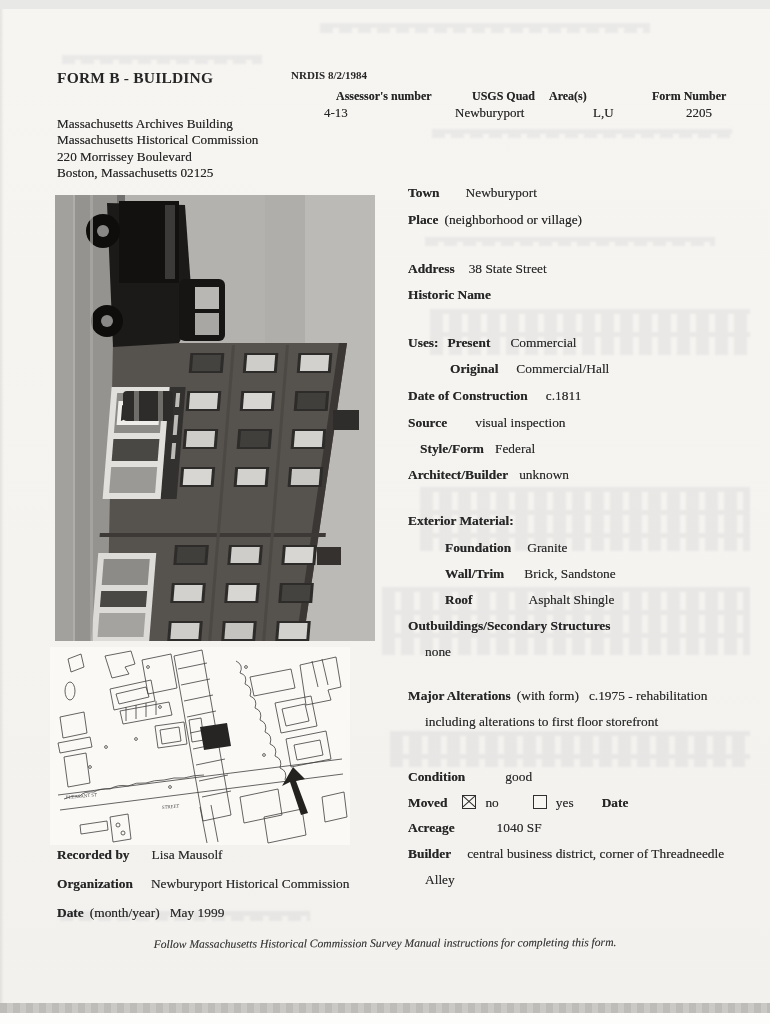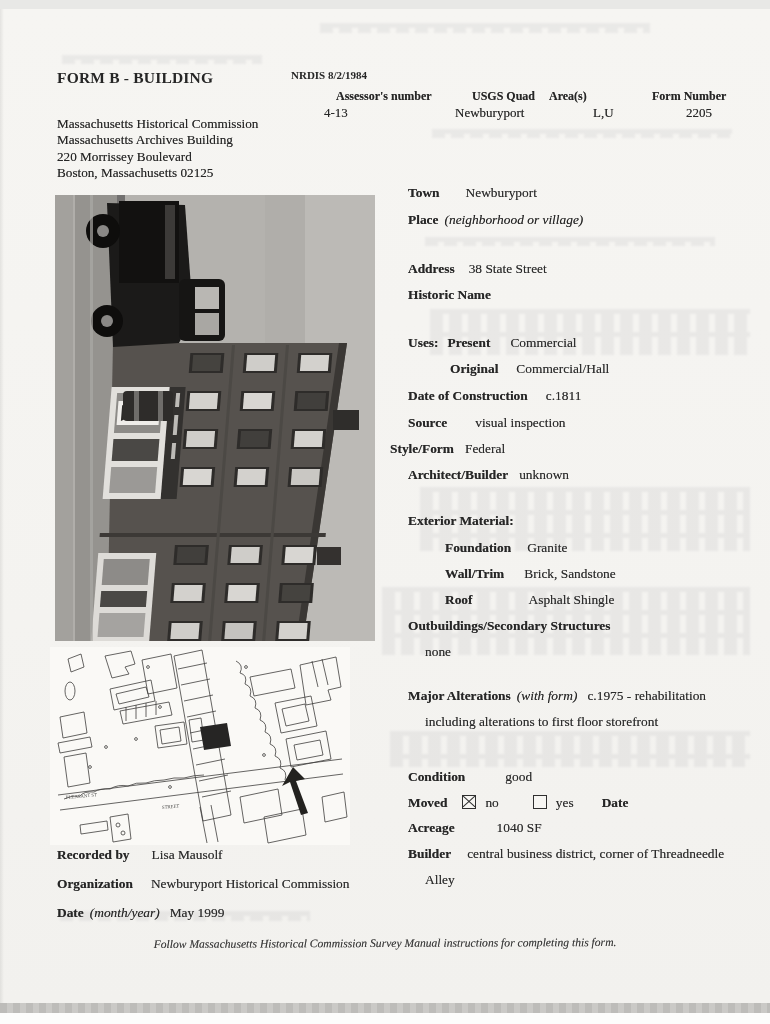--- a/index.html
+++ b/index.html
@@ -5,21 +5,21 @@
   html,body{margin:0;padding:0;background:#e8e8e6;}
   #paper{
     position:relative;width:770px;height:1024px;margin:9px auto;overflow:hidden;
     background:linear-gradient(180deg,#f6f5f2 0%,#f4f3f0 60%,#f2f1ee 97%,#efeeeb 100%);
     font-family:"Liberation Serif","DejaVu Serif",serif;
     color:#262626;
   }
   .r{position:absolute;white-space:nowrap;font-size:13.4px;line-height:1.2;
      text-shadow:0 0 .5px rgba(40,40,40,.55);}
   .r b{font-weight:700;}
-  .i{font-style:italic;}
+  .i{}
   .v{color:#2c2c2c;}
   .hlabel{position:absolute;font-size:12px;font-weight:700;white-space:nowrap;
      text-shadow:0 0 .5px rgba(40,40,40,.5);}
   .hval{position:absolute;font-size:13px;white-space:nowrap;text-shadow:0 0 .5px rgba(40,40,40,.5);}
   #agency{position:absolute;left:57px;top:107px;font-size:13.2px;line-height:16.4px;
      text-shadow:0 0 .5px rgba(40,40,40,.55);}
   #form-title{position:absolute;left:57px;top:60px;font-size:15.5px;font-weight:700;letter-spacing:.2px;}
   #nrdis{position:absolute;left:291px;top:60px;font-size:11px;font-weight:700;}
   .checkbox{display:inline-block;width:12px;height:12px;border:1.4px solid #2f2f2f;
      position:relative;vertical-align:-2px;background:#f7f6f3;}
@@ -67,22 +67,22 @@
   <span class="hlabel" style="left:336px;top:80px">Assessor's number</span>
   <span class="hlabel" style="left:472px;top:80px">USGS Quad</span>
   <span class="hlabel" style="left:549px;top:80px">Area(s)</span>
   <span class="hlabel" style="left:652px;top:80px">Form Number</span>
   <span class="hval" style="left:324px;top:96px">4-13</span>
   <span class="hval" style="left:455px;top:96px">Newburyport</span>
   <span class="hval" style="left:593px;top:96px">L,U</span>
   <span class="hval" style="left:686px;top:96px">2205</span>
 
   <div id="agency">
+    <div>Massachusetts Archives Building</div>
     <div>Massachusetts Historical Commission</div>
-    <div>Massachusetts Archives Building</div>
     <div>220 Morrissey Boulevard</div>
     <div>Boston, Massachusetts 02125</div>
   </div>
 
   <div id="photo">
     <svg viewBox="0 0 446 320">
       <rect width="446" height="320" fill="#b4b2ae"></rect>
       <rect width="446" height="95" fill="#bcbab6"></rect>
       <rect x="0" y="70" width="446" height="40" fill="#b0aeaa"></rect>
 
@@ -273,21 +273,21 @@
   </div>
   <div class="r" style="left:450px;top:352px">
     <b>Original</b><span class="v" style="margin-left:18px">Commercial/Hall</span>
   </div>
   <div class="r" style="left:408px;top:379px">
     <b>Date of Construction</b><span class="v" style="margin-left:18px">c.1811</span>
   </div>
   <div class="r" style="left:408px;top:406px">
     <b>Source</b><span class="v" style="margin-left:28px">visual inspection</span>
   </div>
-  <div class="r" style="left:390px;top:432px">
+  <div class="r" style="left:420px;top:432px">
     <b>Style/Form</b><span class="v" style="margin-left:11px">Federal</span>
   </div>
   <div class="r" style="left:408px;top:458px">
     <b>Architect/Builder</b><span class="v" style="margin-left:11px">unknown</span>
   </div>
   <div class="r" style="left:408px;top:504px">
     <b>Exterior Material:</b>
   </div>
   <div class="r" style="left:445px;top:531px">
     <b>Foundation</b><span class="v" style="margin-left:16px">Granite</span>

